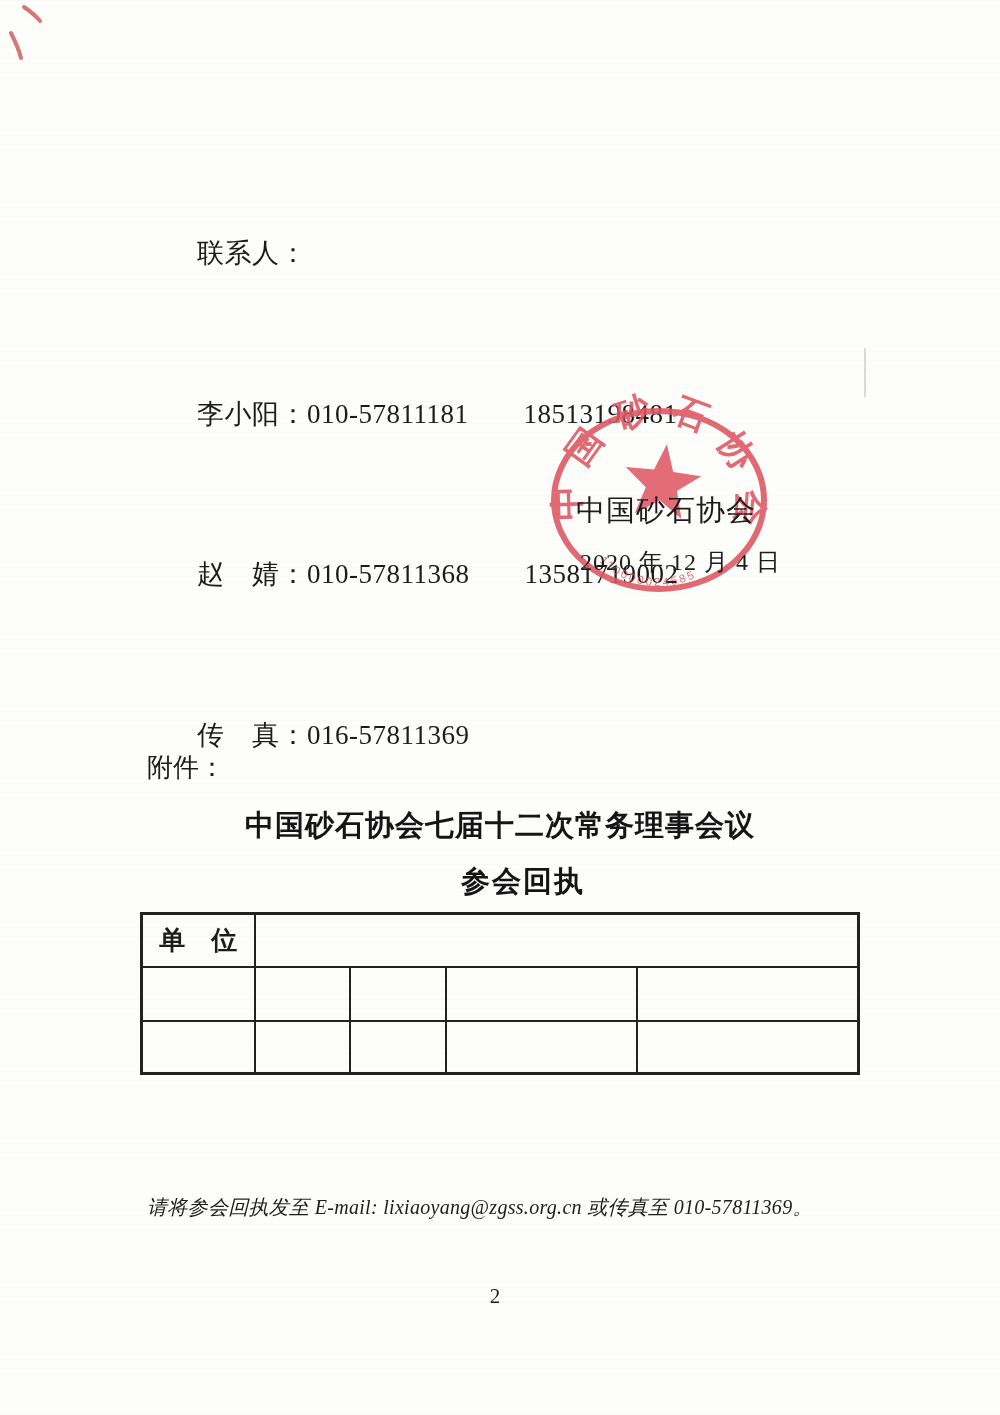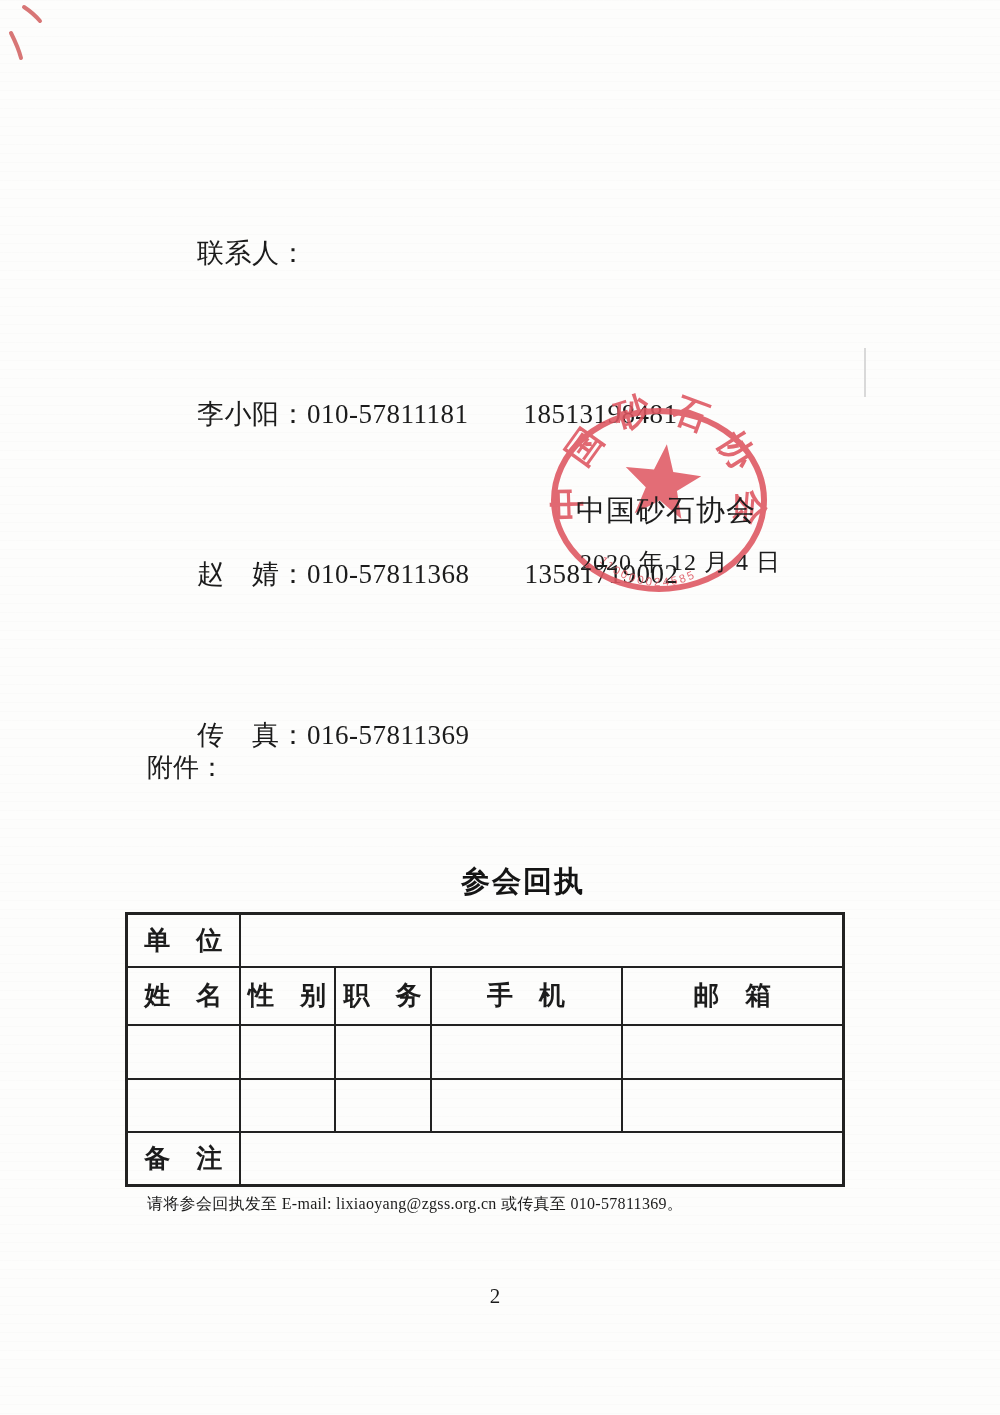--- a/index.html
+++ b/index.html
@@ -77,21 +77,21 @@
     font-family: "Liberation Sans", "DejaVu Sans", sans-serif;
     font-weight: bold;
     font-size: 29px;
     letter-spacing: 2px;
     color: #151515;
     padding-left: 46px;
   }
   
   .reply-table {
     position: absolute;
-    left: 125px; top: 912px;
+    left: 140px; top: 912px;
     border-collapse: collapse;
     table-layout: fixed;
     width: 717px;
   }
   .reply-table td {
     border: 2px solid #222;
     font-size: 26px;
     font-weight: 600;
     text-align: center;
     vertical-align: middle;
@@ -101,22 +101,23 @@
   .reply-table { border: 3px solid #222; }
   .r1 { height: 53px; }
   .r2 { height: 58px; }
   .r3 { height: 54px; }
   .r4 { height: 53px; }
   .r5 { height: 54px; }
   
   .note {
     position: absolute;
     left: 147px; top: 1194px;
-    font-size: 16px;
+    font-size: 20px;
     letter-spacing: 0.3px;
+    font-style: italic;
   }
   .page-num {
     position: absolute;
     left: 0; top: 1284px;
     width: 990px;
     text-align: center;
     font-size: 21px;
   }
   
   .scan-vline {
@@ -163,59 +164,49 @@
     </text>
     <text font-size="11.5" fill="#de5560" letter-spacing="2.5" font-family="Liberation Sans, sans-serif">
       <textPath href="#serialArc" startOffset="16">110000024585</textPath>
     </text>
   </svg>
 
   <div class="sig-org">中国砂石协会</div>
   <div class="sig-date">2020 年 12 月 4 日</div>
 
   <div class="attach-label">附件：</div>
+  <div class="attach-title1">中国砂石协会七届十二次常务理事会议</div>
   <div class="attach-title2">参会回执</div>
 
   <table class="reply-table">
     <colgroup>
       <col style="width:113px">
         <col style="width:95px">
         <col style="width:96px">
       <col style="width:191px">
         <col style="width:222px">
     </colgroup>
     <tbody>
         <tr class="r1">
       <td>单　位</td>
       <td colspan="4"></td>
     </tr>
-    <tr class="r2">
-      <td>姓　名</td>
-      <td>性　别</td>
-      <td>职　务</td>
-      <td>手　机</td>
-      <td>邮　箱</td>
-    </tr>
     <tr class="r3">
       <td></td>
       <td></td>
       <td></td>
       <td></td>
       <td></td>
     </tr>
     <tr class="r4">
       <td></td>
       <td></td>
       <td></td>
       <td></td>
       <td></td>
-    </tr>
-    <tr class="r5">
-      <td>备　注</td>
-      <td colspan="4"></td>
     </tr>
   </tbody>
     </table>
 
   <div class="note">请将参会回执发至 E-mail: lixiaoyang@zgss.org.cn 或传真至 010-57811369。</div>
 
   <div class="page-num">2</div>
 
 </div>
 

